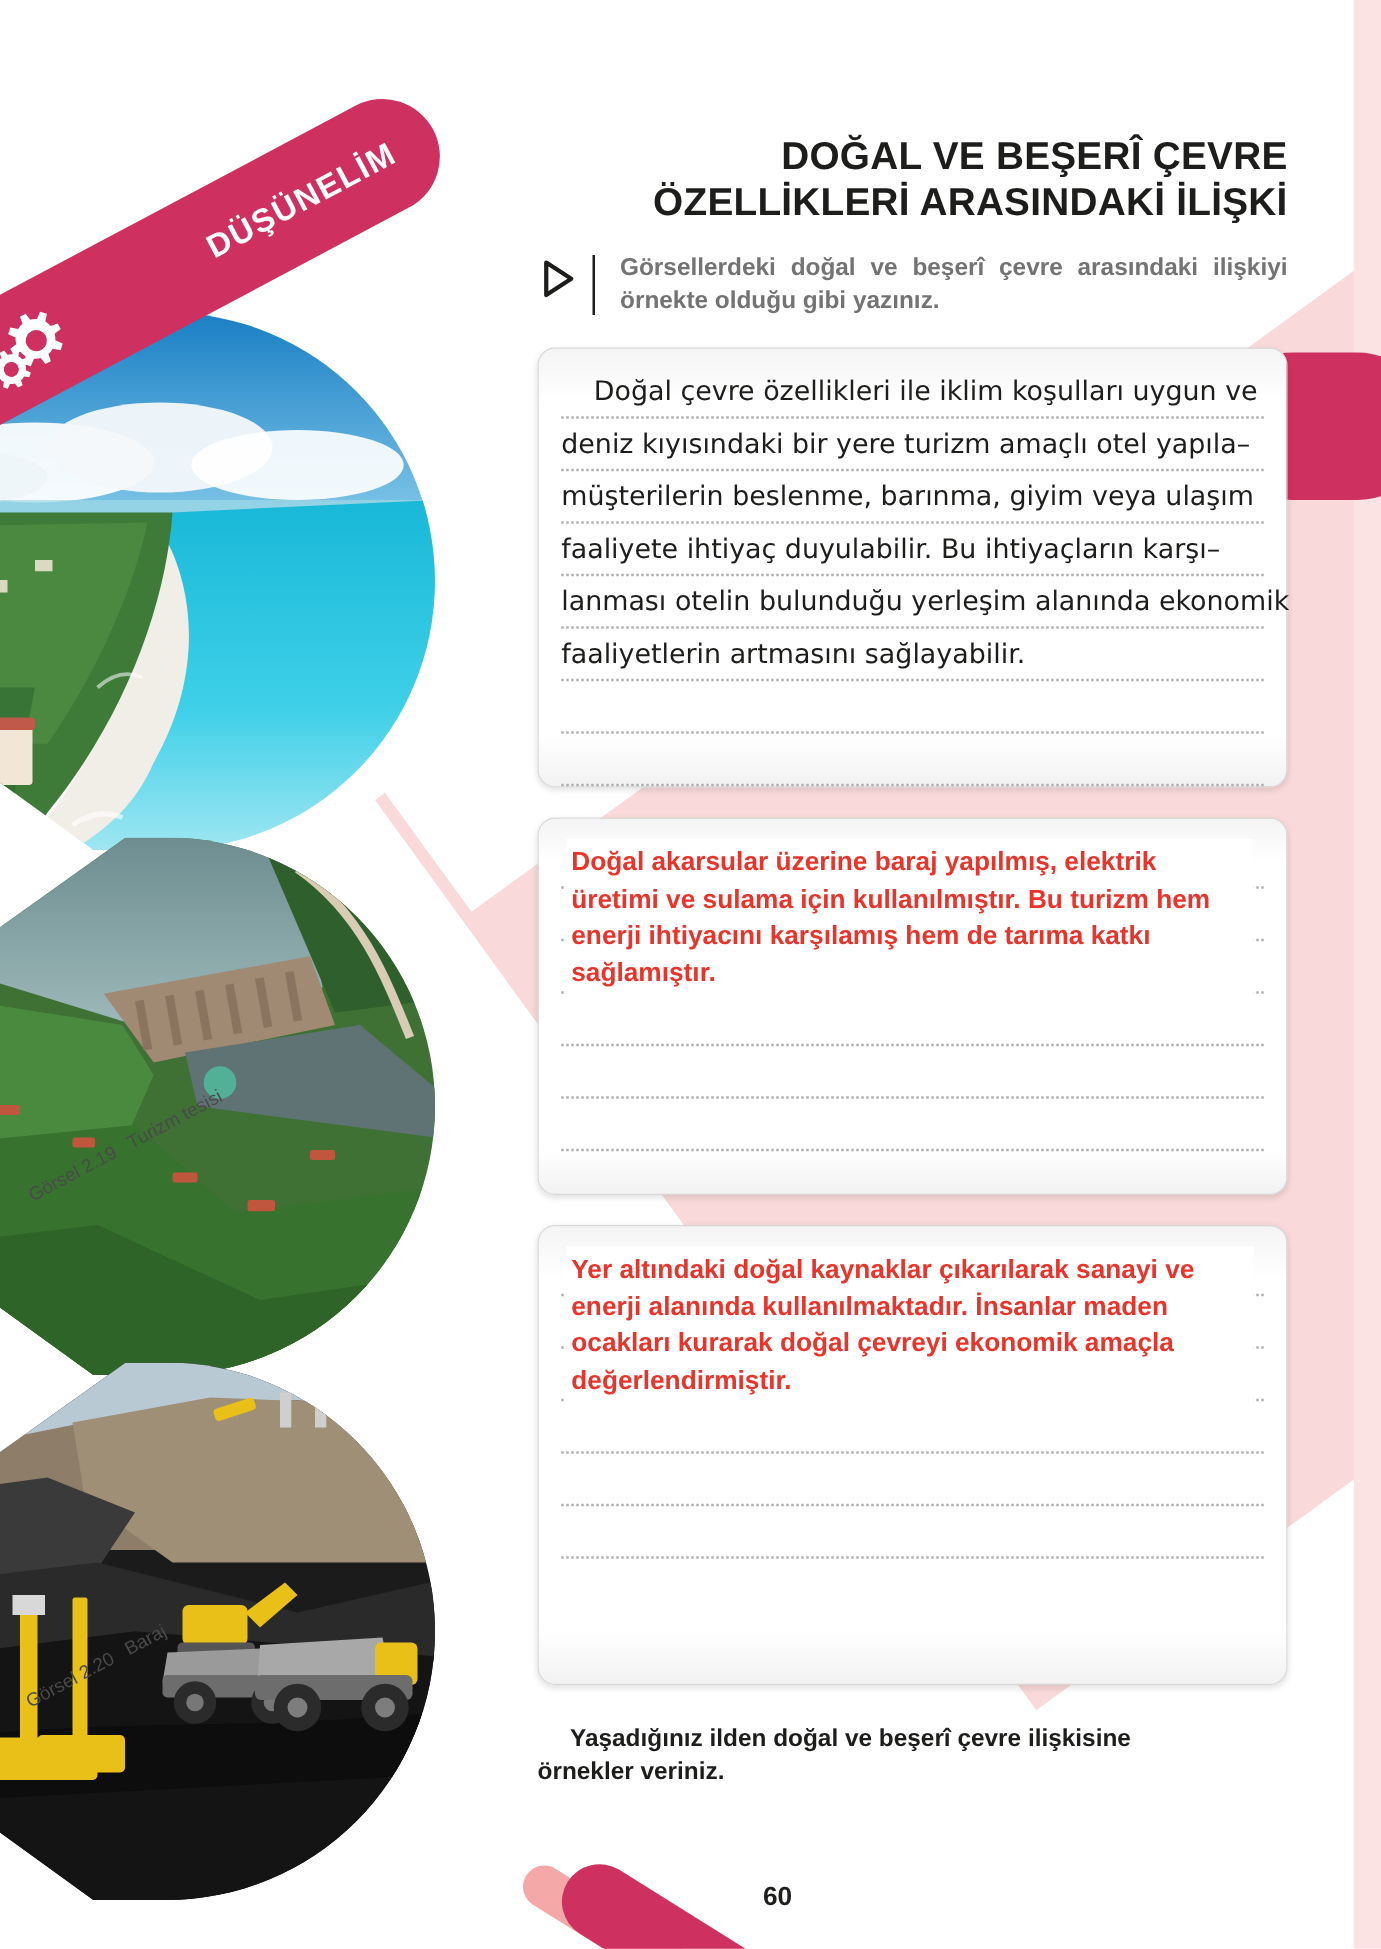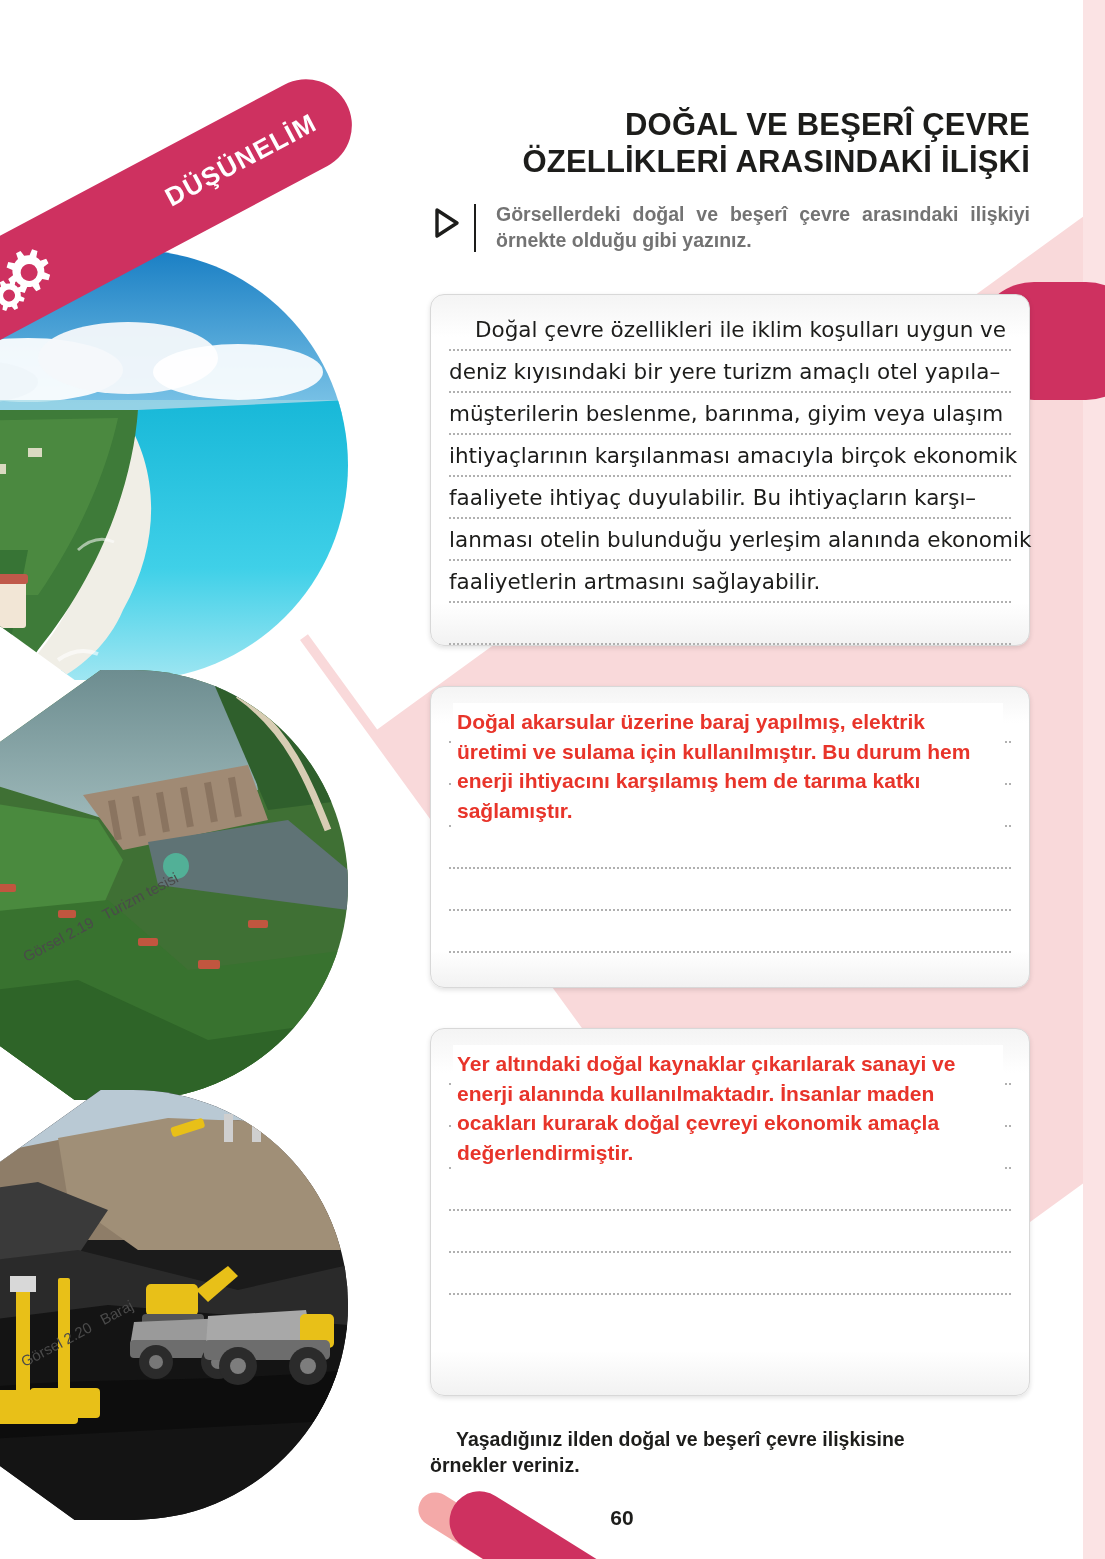--- a/index.html
+++ b/index.html
@@ -101,21 +101,21 @@
     font-size:19.5px;line-height:1.32;font-weight:700;color:#737373;
     text-align:justify;margin:0;flex:1;
   }
 
   
   .answer-box{
     position:relative;
     background:linear-gradient(#f4f4f4,#ffffff 12%,#ffffff 88%,#f2f2f2);
     border:1px solid #d8d8d8;border-radius:14px;
     box-shadow:0 2px 5px rgba(0,0,0,.12);
-    margin-top:40px;padding:14px 18px 12px 18px;
+    margin-top:24px;padding:14px 18px 12px 18px;
     box-sizing:border-box;
   }
   .lines{position:relative;}
   .line{
     height:42px;
     border-bottom:2px dotted #b0b0b0;
     box-sizing:border-box;
   }
   .line:last-child{border-bottom:2px dotted #b0b0b0;}
 
@@ -368,38 +368,37 @@
         <div class="line"></div>
         <div class="line"></div>
         <div class="line"></div>
         <div class="line"></div>
         <div class="line"></div>
       </div>
       <div class="hand-overlay">
         <div class="hand-line hand-indent">Doğal  çevre  özellikleri  ile  iklim  koşulları  uygun  ve</div>
         <div class="hand-line">deniz  kıyısındaki  bir  yere  turizm  amaçlı  otel  yapıla–</div>
         <div class="hand-line">müşterilerin  beslenme,  barınma,  giyim  veya  ulaşım</div>
-        <div class="hand-line">ihtiyaçlarının  karşılanması  amacıyla  birçok  ekonomik</div>
         <div class="hand-line">faaliyete  ihtiyaç  duyulabilir.  Bu  ihtiyaçların  karşı–</div>
         <div class="hand-line">lanması  otelin  bulunduğu  yerleşim  alanında  ekonomik</div>
         <div class="hand-line last">faaliyetlerin  artmasını  sağlayabilir.</div>
       </div>
     </div>
 
     <div class="answer-box box2">
       <div class="lines">
         <div class="line"></div>
         <div class="line"></div>
         <div class="line"></div>
         <div class="line"></div>
         <div class="line"></div>
         <div class="line"></div>
       </div>
       <div class="red-overlay">
-        <p class="red-text">Doğal akarsular üzerine baraj yapılmış, elektrik üretimi ve sulama için kullanılmıştır. Bu durum hem enerji ihtiyacını karşılamış hem de tarıma katkı sağlamıştır.</p>
+        <p class="red-text">Doğal akarsular üzerine baraj yapılmış, elektrik üretimi ve sulama için kullanılmıştır. Bu turizm hem enerji ihtiyacını karşılamış hem de tarıma katkı sağlamıştır.</p>
       </div>
     </div>
 
     <div class="answer-box box3">
       <div class="lines">
         <div class="line"></div>
         <div class="line"></div>
         <div class="line"></div>
         <div class="line"></div>
         <div class="line"></div>

